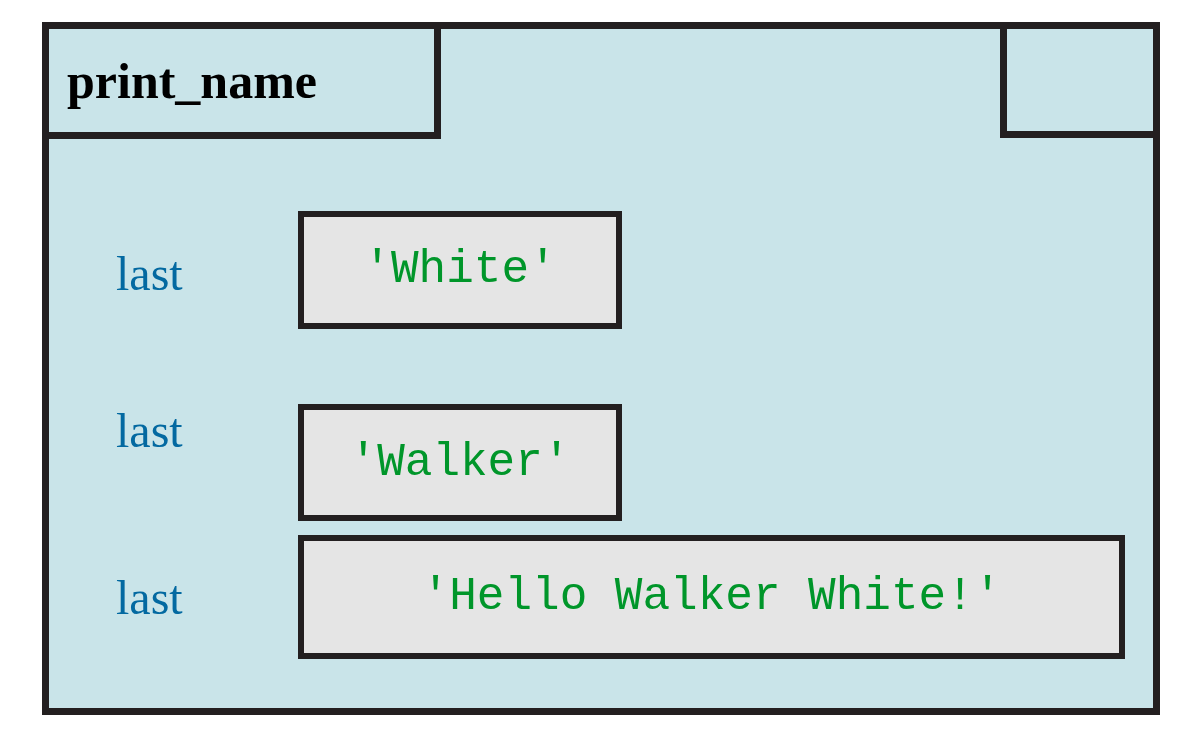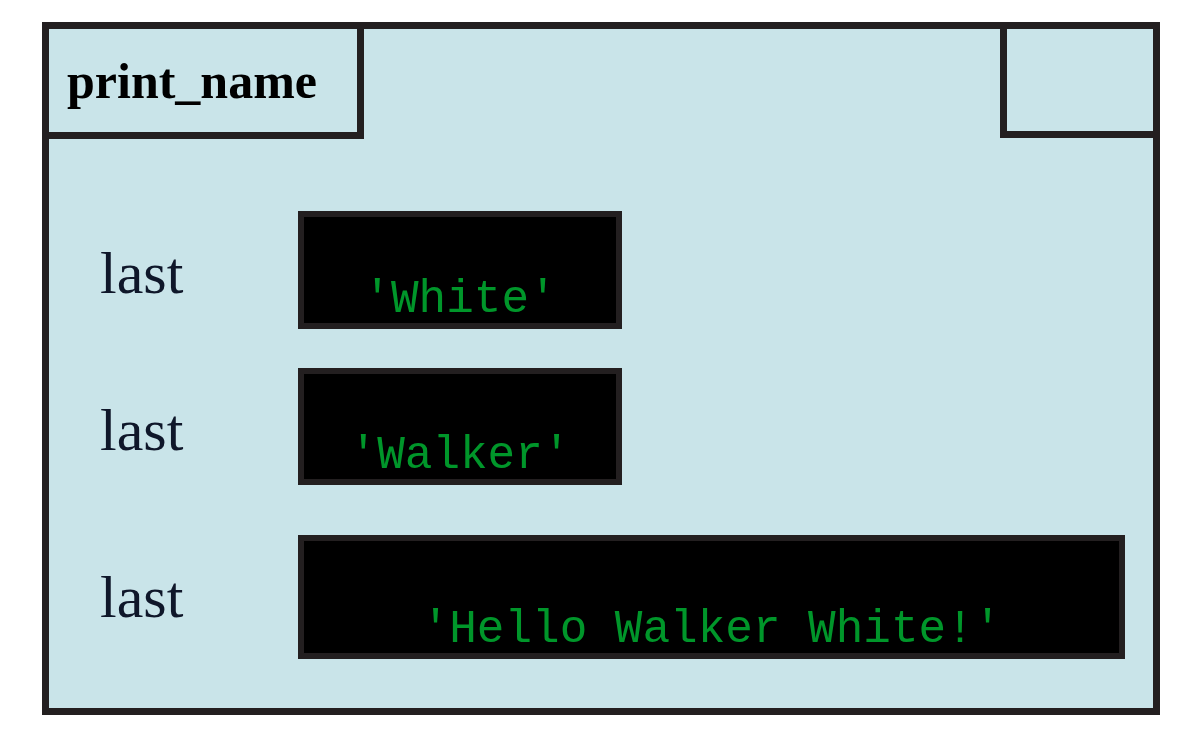--- a/index.html
+++ b/index.html
@@ -26,21 +26,21 @@
     background: #c9e4e9;
     border: 7px solid #231f20;
     box-sizing: border-box;
   }
 
   
   #frame-title-tab {
     position: absolute;
     left: 42px;
     top: 22px;
-    width: 322px;
+    width: 399px;
     height: 117px;
     background: #c9e4e9;
     border: 7px solid #231f20;
     box-sizing: border-box;
     display: flex;
     align-items: center;
     justify-content: flex-start;
   }
   #frame-title-text {
     font-family: "Liberation Serif", "DejaVu Serif", serif;
@@ -76,53 +76,53 @@
 
   
   .var-row {
     position: absolute;
     left: 0;
     height: 125px;
     display: block;
   }
   .var-label {
     position: absolute;
-    left: 100px;
+    left: 116px;
     top: 0;
     height: 125px;
     line-height: 125px;
     font-family: "Liberation Serif", "DejaVu Serif", serif;
-    font-size: 60px;
-    color: #0f172a;
+    font-size: 48px;
+    color: #0369a1;
     white-space: nowrap;
   }
   .var-value-box {
     position: absolute;
     top: 0;
-    background: #000000;
+    background: #e5e5e5;
     border: 6px solid #231f20;
     box-sizing: border-box;
     display: flex;
-    align-items: flex-end;
+    align-items: center;
     justify-content: center;
   }
   .var-value-text {
     font-family: "Liberation Mono", "DejaVu Sans Mono", monospace;
     font-size: 46px;
     line-height: 1;
     color: #00962a;
     white-space: nowrap;
   }
 
   
   #var-row-0 { top: 211px; }
   #var-row-0 .var-value-box { left: 298px; width: 324px; height: 118px; }
 
   #var-row-1 { top: 368px; }
-  #var-row-1 .var-value-box { left: 298px; width: 324px; height: 117px; }
+  #var-row-1 .var-value-box { left: 298px; width: 324px; height: 117px; margin-top: 36px; }
 
   #var-row-2 { top: 535px; }
   #var-row-2 .var-value-box { left: 298px; width: 827px; height: 124px; }
 </style>
 </head>
 <body>
 
 <div id="stage">
 
   <div id="frame-box"></div>

